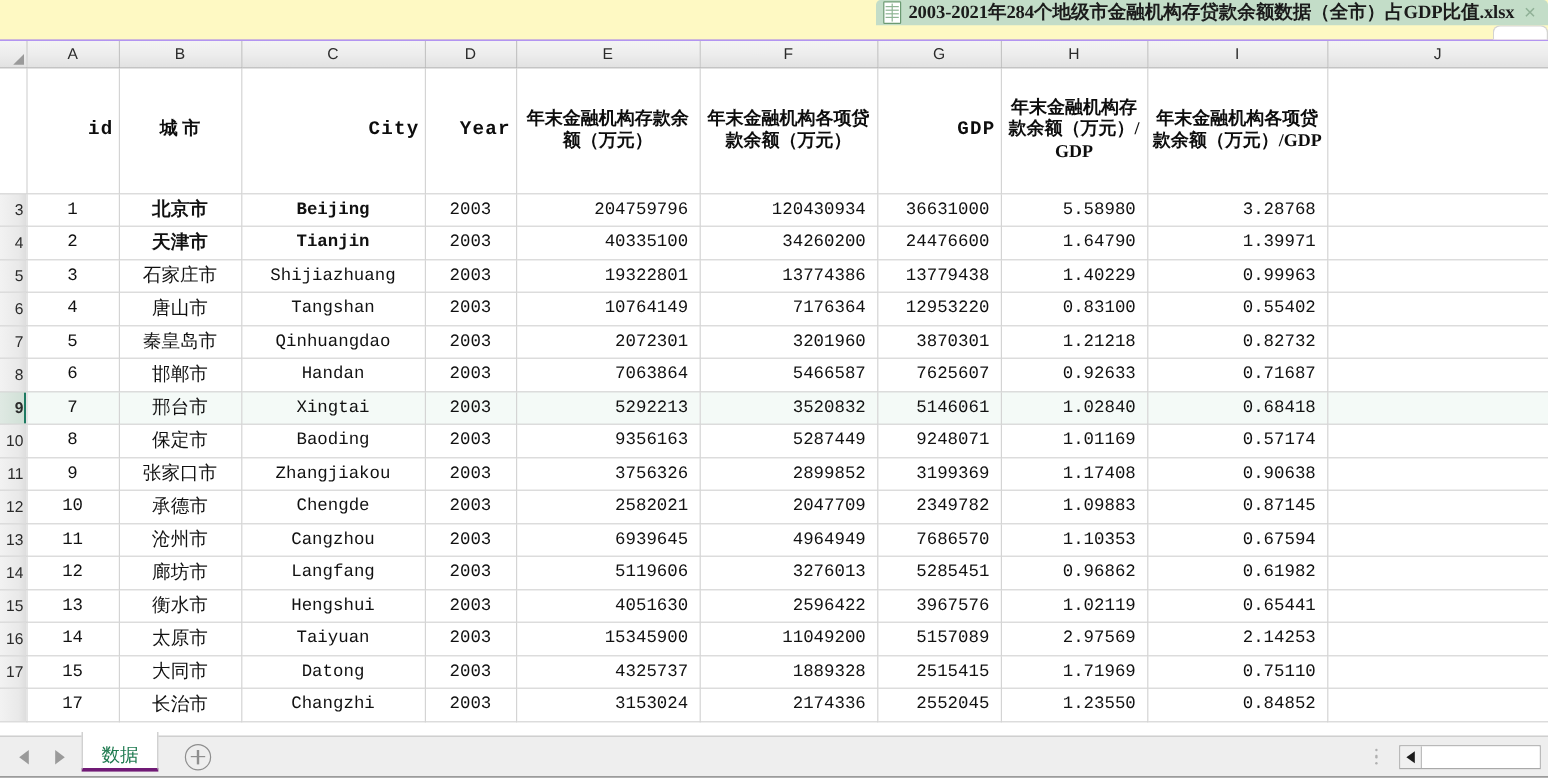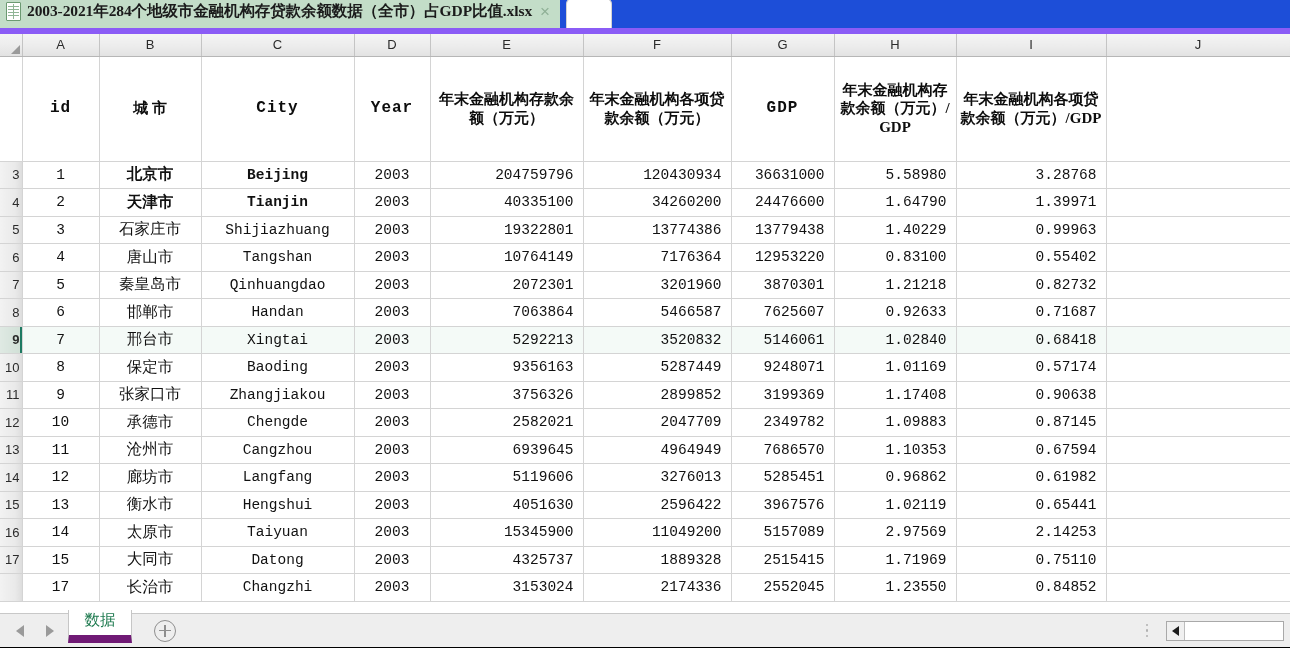--- a/index.html
+++ b/index.html
@@ -7,24 +7,25 @@
     width: 1290px; height: 648px;
     overflow: hidden;
     background: #ffffff;
     font-family: "Liberation Sans", sans-serif;
   }
 
   
   .tabstrip {
     position: relative;
     height: 34px;
-    background: #1d4ed8;
+    background: #fef9c3;
     display: flex;
     align-items: flex-end;
-    border-bottom: 6px solid #8b5cf6;
+    border-bottom: 1px solid #8b5cf6;
+    flex-direction: column;
   }
   .doc-tab {
     position: relative;
     height: 34px;
     min-width: 10px;
     background: #c3ddc8;
     display: flex;
     align-items: center;
     gap: 6px;
     padding: 0 8px 0 6px;
@@ -160,20 +161,21 @@
     font-size: 15px;
     color: #0d0d0d;
     white-space: normal;
     line-height: 1.22;
     word-break: break-all;
   }
   tr.titlerow td.mono {
     font-family: "Liberation Mono", monospace;
     font-size: 16px;
     letter-spacing: 1px;
+    text-align: right;
   }
 
   td.cell {
     height: 27.5px;
     background: #ffffff;
     padding: 0 6px;
     font-family: "Liberation Mono", monospace;
     font-size: 14.5px;
     color: #111111;
     vertical-align: middle;
@@ -203,24 +205,24 @@
   .arrow.left  { border-width: 6px 8px 6px 0; border-color: transparent #9a9a9a transparent transparent; }
   .arrow.right { border-width: 6px 0 6px 8px; border-color: transparent transparent transparent #9a9a9a; }
 
   .sheet-tab {
     position: relative;
     height: 33px;
     min-width: 64px;
     padding: 0 14px;
     background: #ffffff;
     border: 1px solid #c6c6c6;
-    border-bottom: 8px solid #701a75;
+    border-bottom: 3px solid #701a75;
     border-top: none;
     display: flex;
-    align-items: flex-start;
+    align-items: flex-end;
     justify-content: center;
     font-family: "Liberation Serif", serif;
     font-size: 15.5px;
     color: #1e7a4f;
     margin-top: -8px;
   }
   .add-sheet {
     width: 22px; height: 22px;
     margin-left: 22px;
     border: 1.6px solid #8e8e8e;

